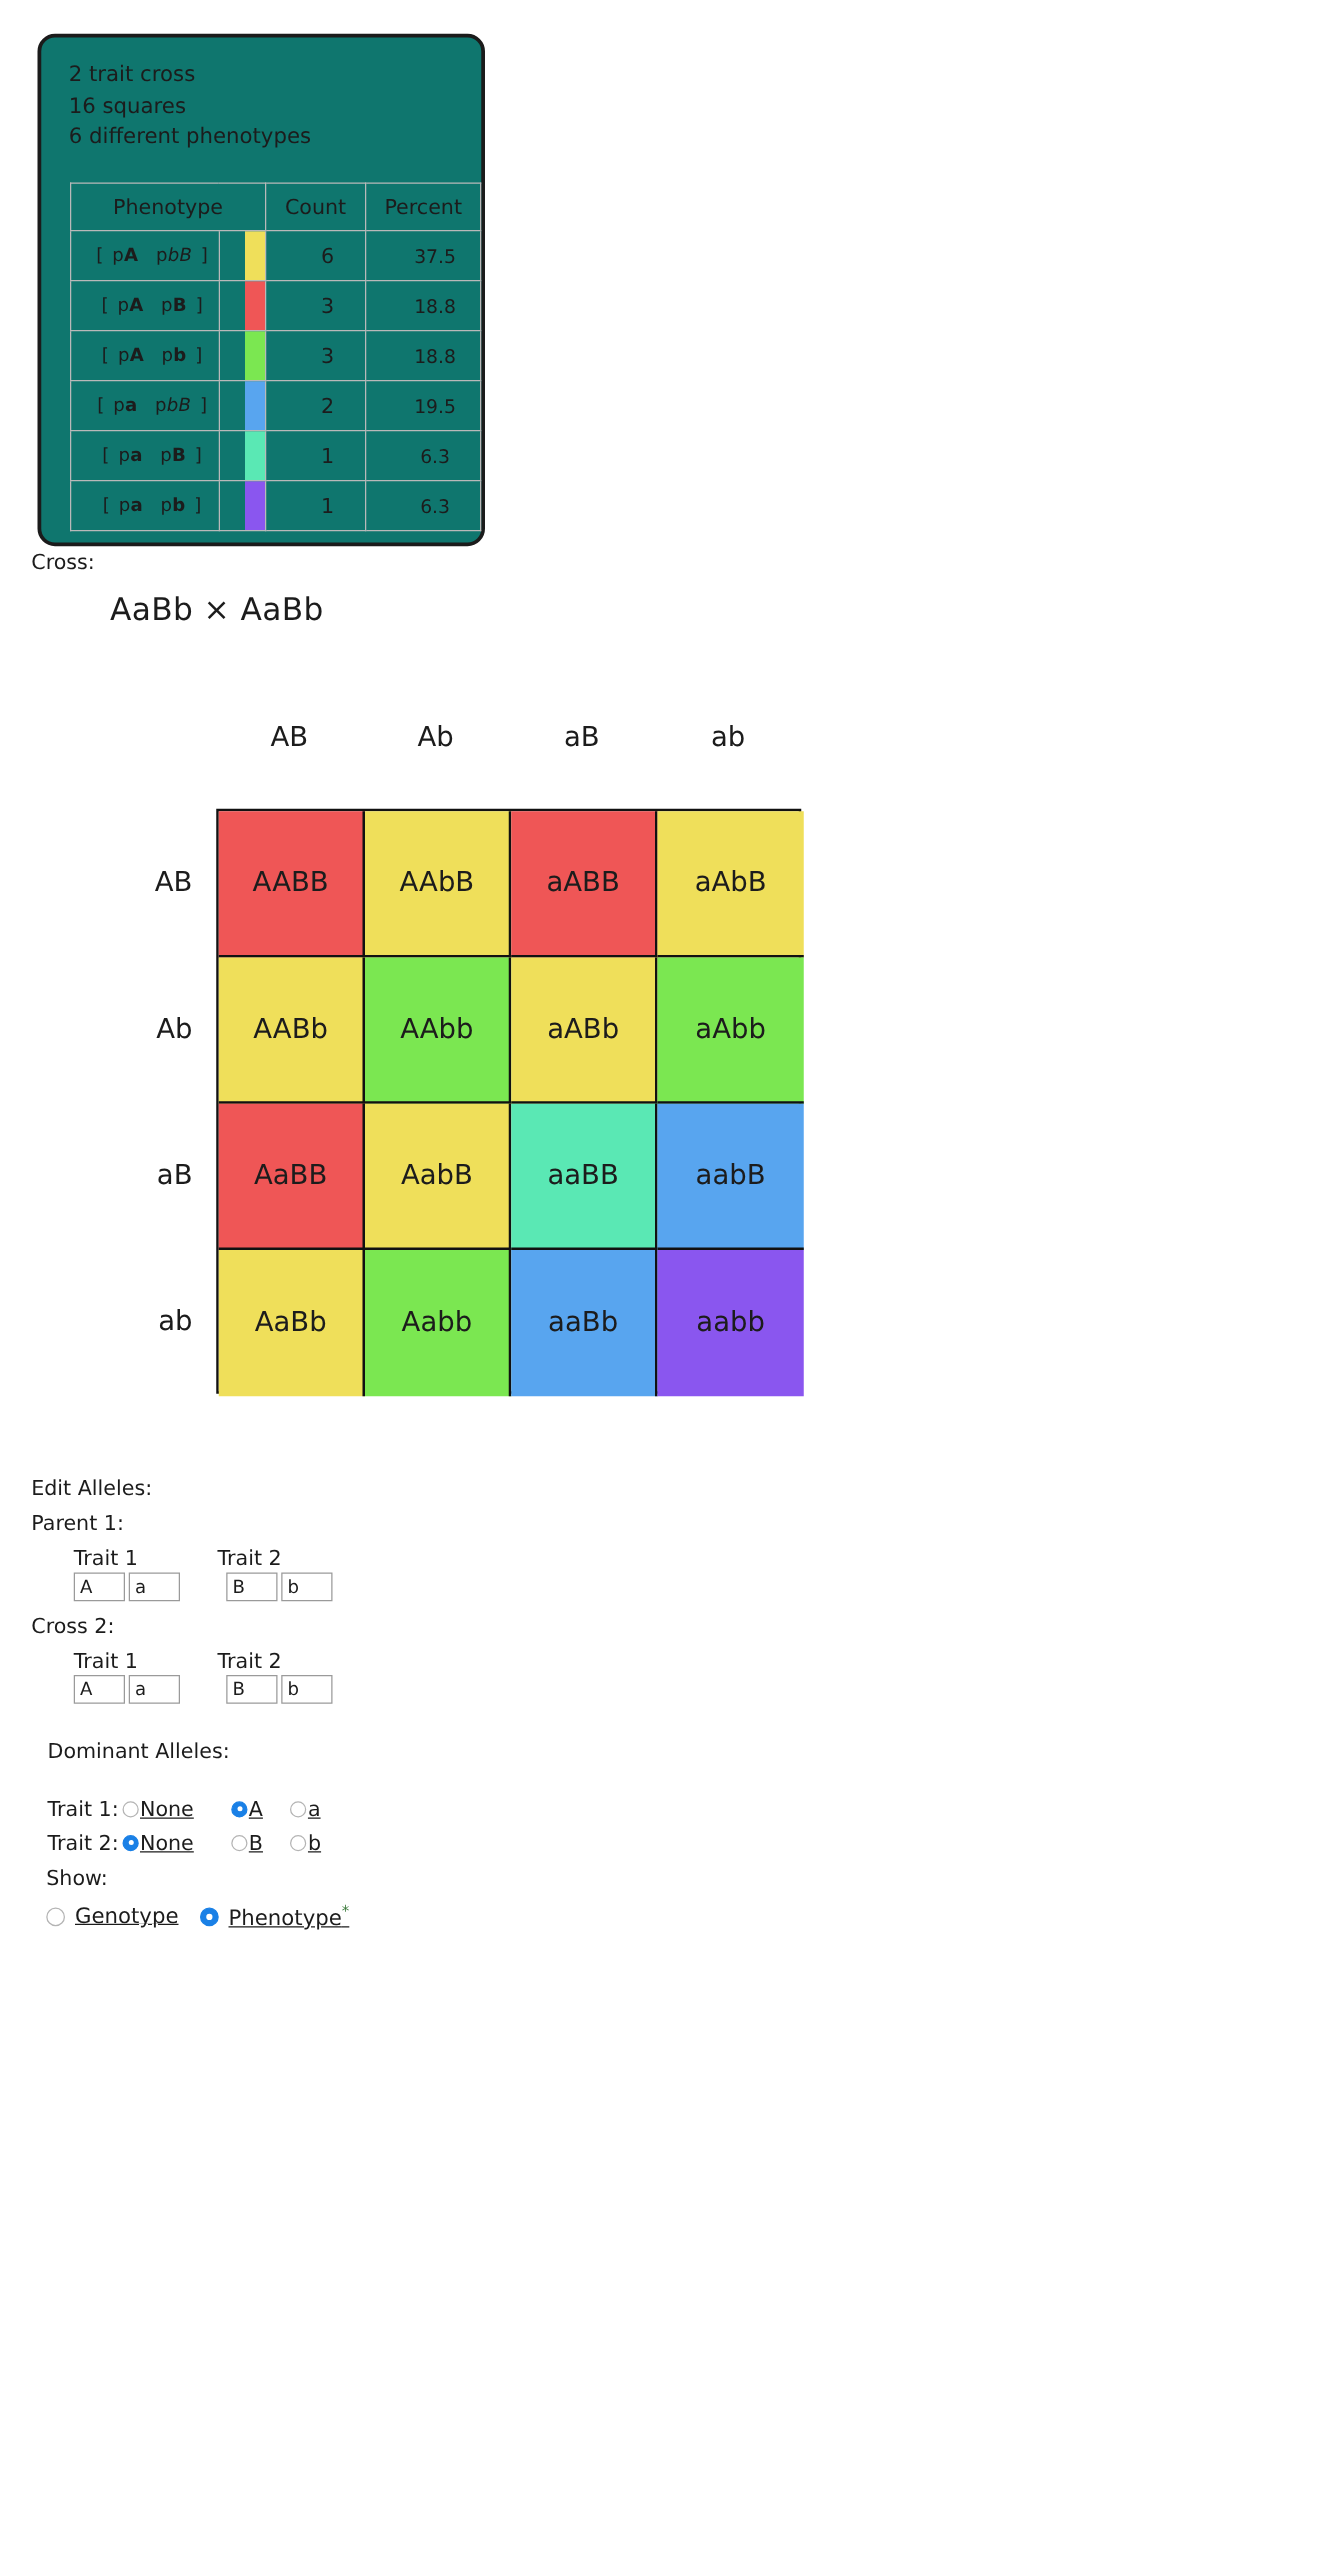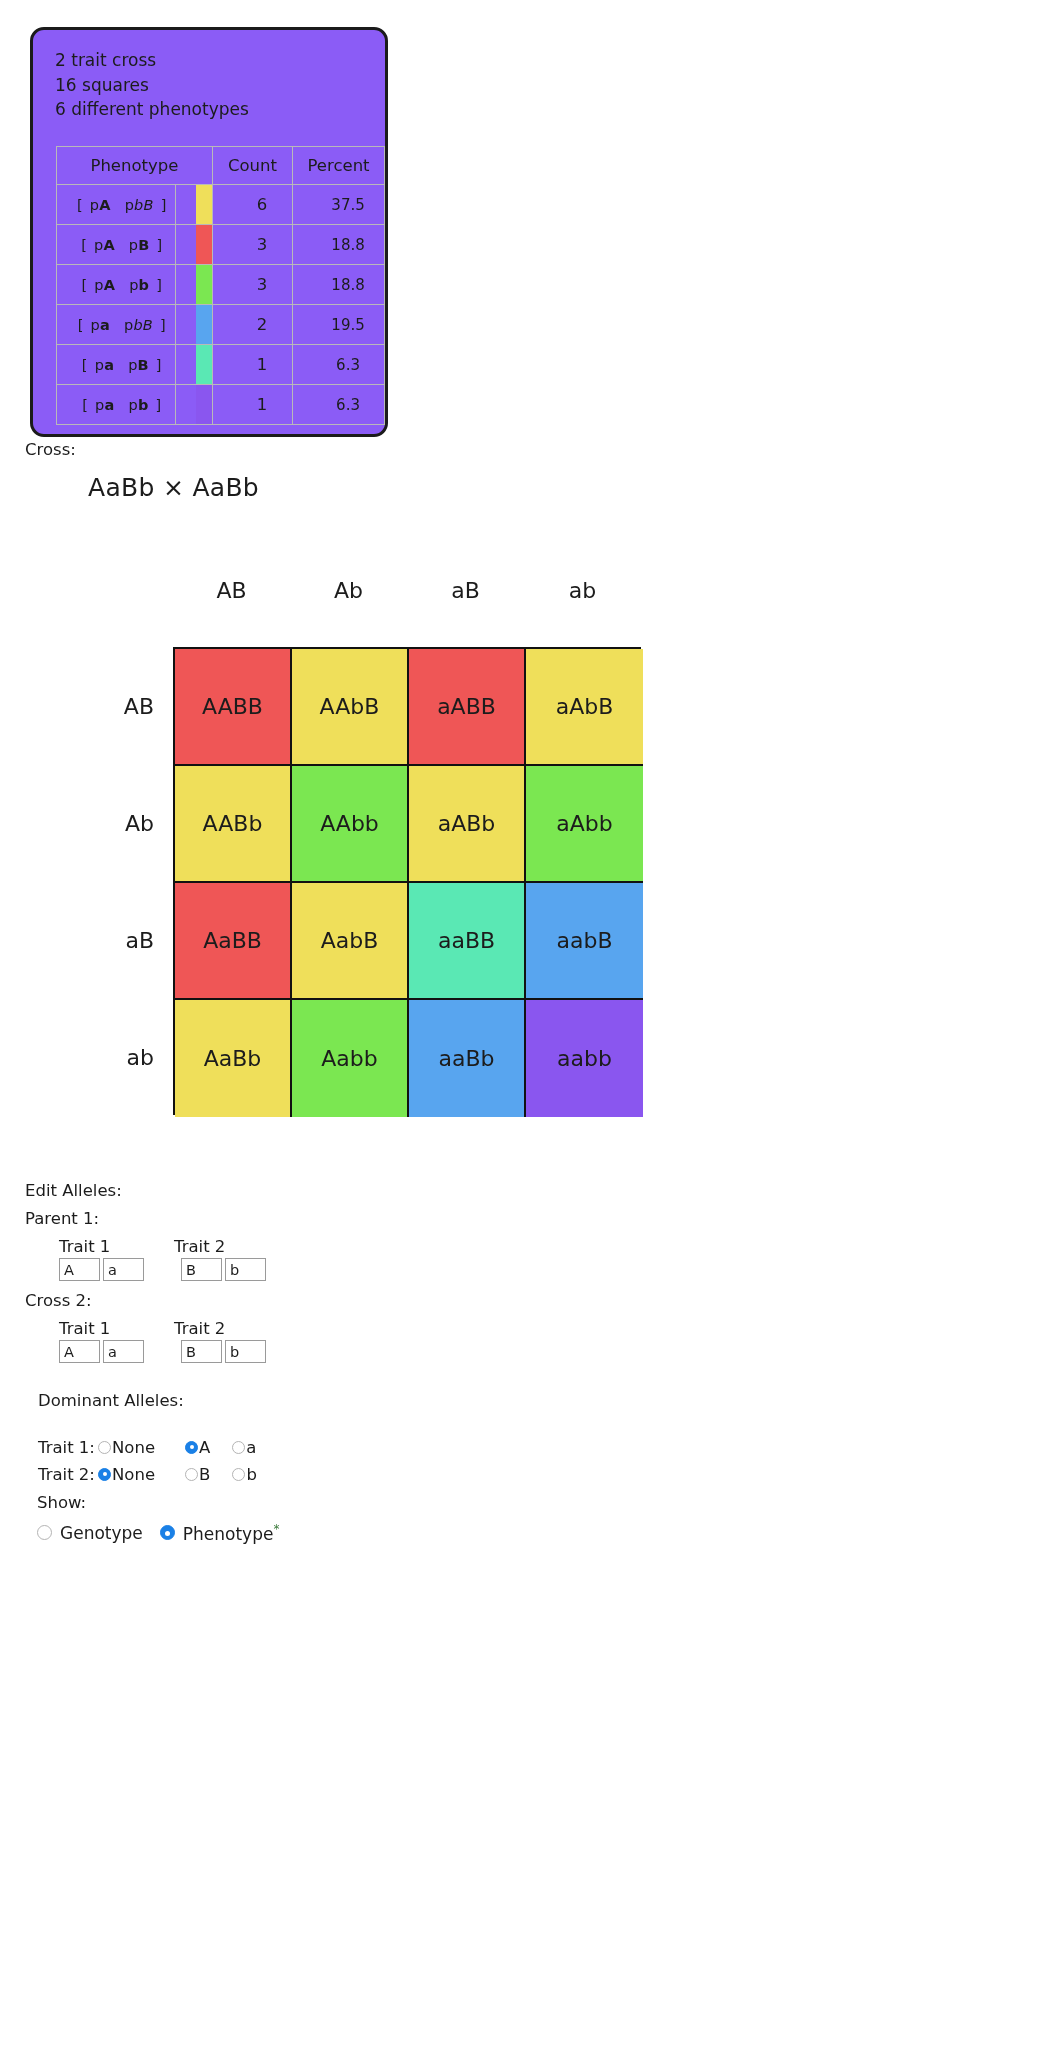--- a/index.html
+++ b/index.html
@@ -19,21 +19,21 @@
 
   
   #summary-card {
     position: absolute;
     left: 30px;
     top: 27px;
     width: 358px;
     height: 410px;
     border: 3px solid #1b1b1b;
     border-radius: 14px;
-    background: #8b5cf6;
+    background: #0f766e;
   }
   #summary-lines {
     position: absolute;
     left: 22px;
     top: 18px;
     font-size: 17px;
     line-height: 24.5px;
     color: #1c1c1c;
   }
   #summary-lines div { white-space: nowrap; }
@@ -196,21 +196,21 @@
     border-color: #1a80e6;
   }
   .radio.checked::after {
     content: "";
     position: absolute;
     left: 3.5px; top: 3.5px;
     width: 4px; height: 4px;
     border-radius: 50%;
     background: #fff;
   }
-  .opt { display: inline-flex; align-items: center; }
+  .opt { display: inline-flex; align-items: center; text-decoration: underline; }
   .opt .txt { margin-left: 1px; font-size: 16.5px; }
   .opt-gap-a { width: 30px; }
   .opt-gap-b { width: 22px; }
 
   
   #show-section {
     position: absolute;
     left: 37px;
     top: 1493px;
     font-size: 16.5px;

